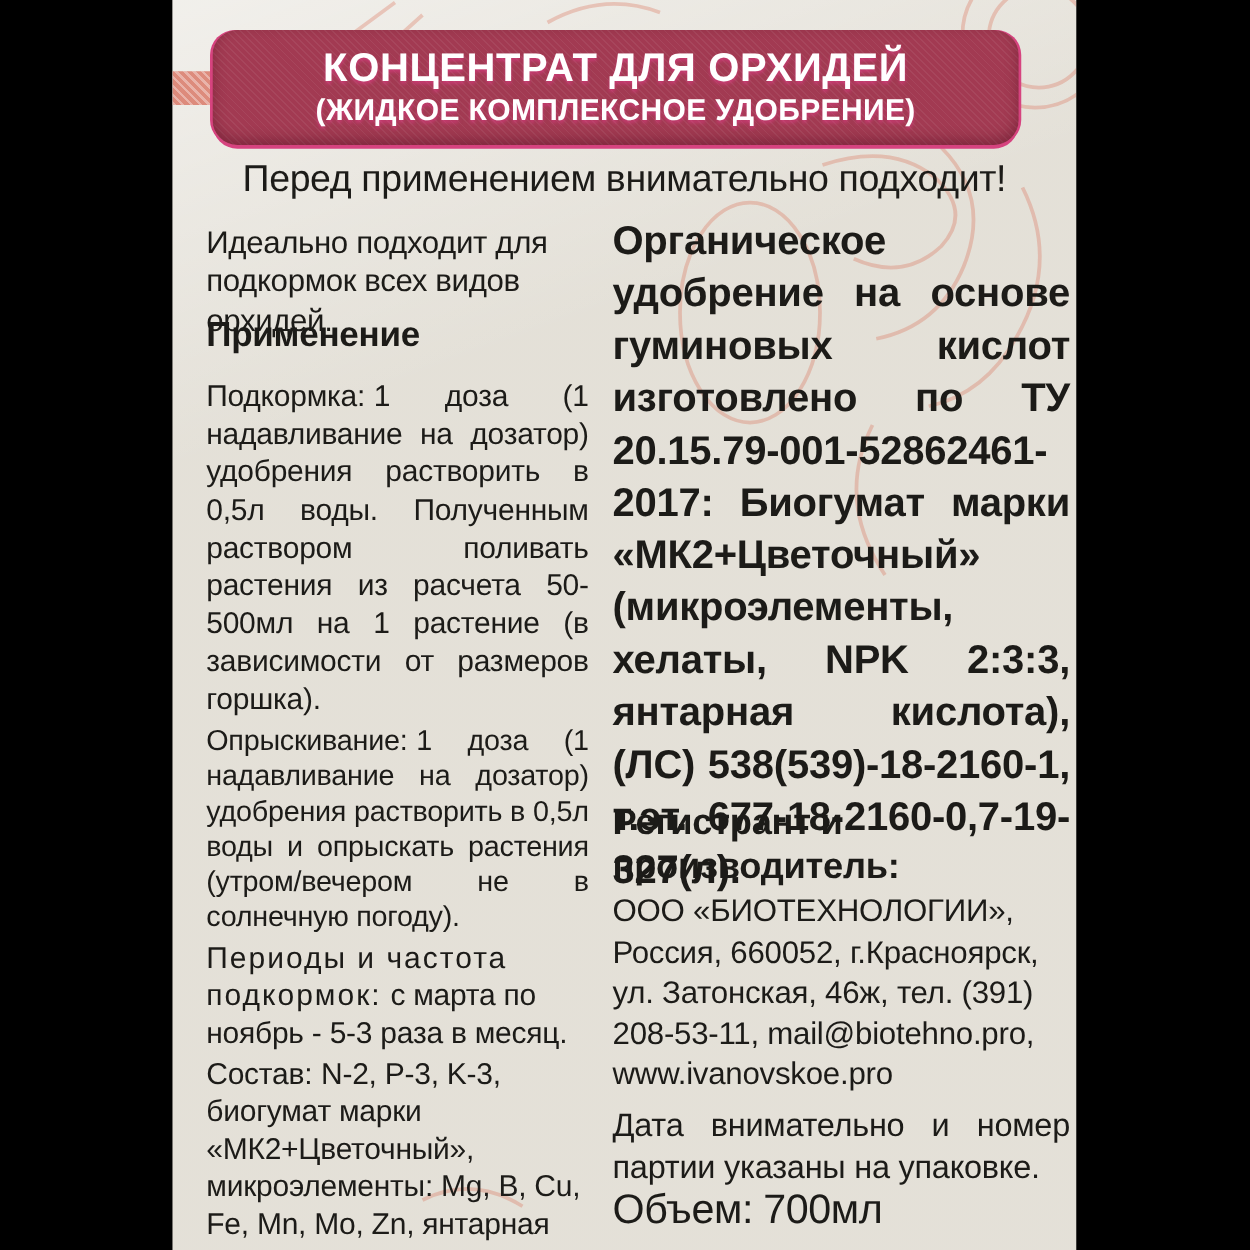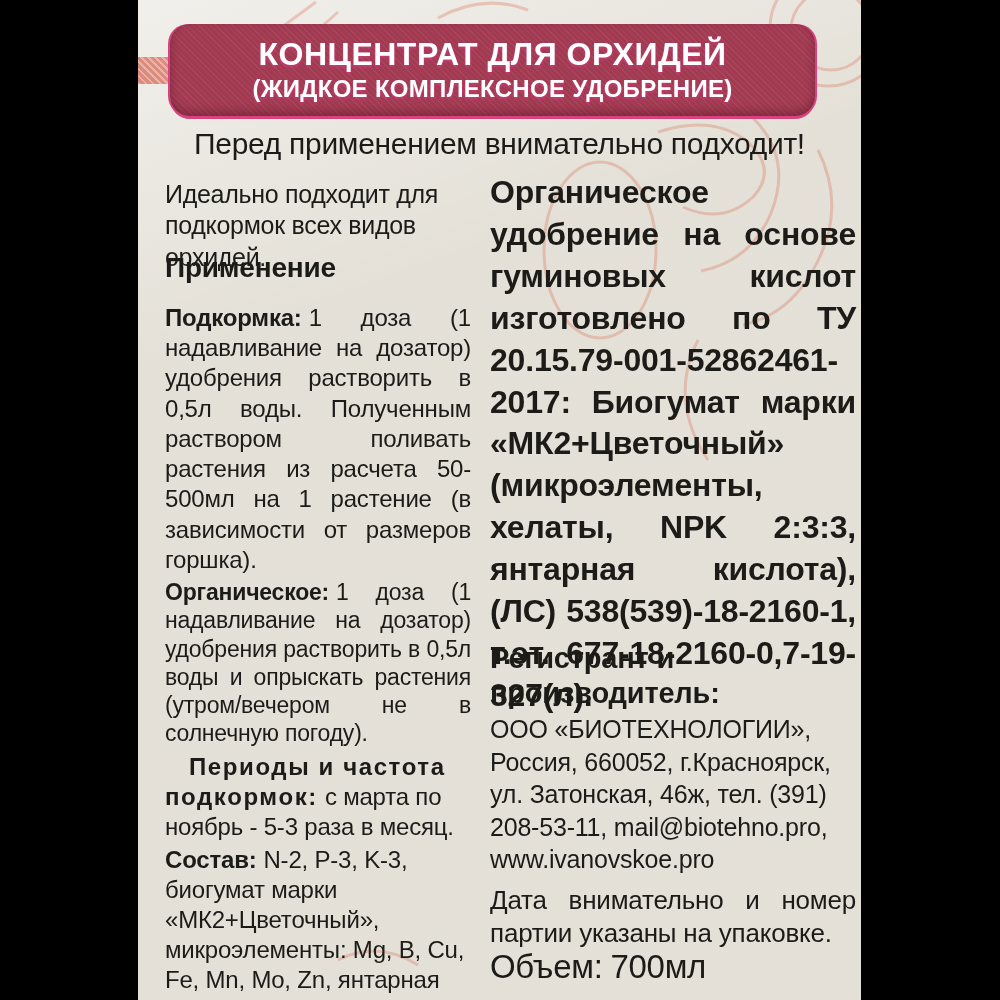--- a/index.html
+++ b/index.html
@@ -57,23 +57,23 @@
     text-align:center;font-size:30px;letter-spacing:-.3px;
   }
   .col-left{position:absolute;left:27px;top:0;width:306px;}
   .col-right{position:absolute;left:352px;top:0;width:366px;}
   .blk{position:absolute;left:0;width:100%;}
   .intro{top:179px;font-size:25px;line-height:1.25;letter-spacing:-.3px;}
   .app-heading{top:252px;font-size:28px;font-weight:bold;letter-spacing:-.2px;}
   .feeding{top:303px;font-size:24px;line-height:1.26;letter-spacing:-.2px;text-align:justify;}
   .spraying{top:578px;font-size:23px;line-height:1.23;letter-spacing:-.2px;text-align:justify;}
   .periods{top:752px;font-size:24px;line-height:1.25;letter-spacing:-.2px;}
-  .periods .lead{letter-spacing:1.6px;margin-left:24px;}
+  .periods .lead{letter-spacing:1.6px;}
   .composition{top:845px;font-size:24px;line-height:1.25;letter-spacing:-.2px;}
-  .lead{font-weight:bold;margin-right:7px;}
+  .lead{font-weight:normal;margin-right:7px;}
   .description{top:172px;font-size:32px;line-height:1.31;letter-spacing:-.2px;text-align:justify;font-weight:bold;}
   .registrant-heading{top:641px;font-size:29px;font-weight:bold;line-height:1.22;letter-spacing:-.2px;}
   .registrant-details{top:713px;font-size:25px;line-height:1.3;letter-spacing:-.2px;}
   .batch-note{top:884px;font-size:26px;line-height:1.25;letter-spacing:-.2px;text-align:justify;}
   .volume{top:948px;font-size:33px;letter-spacing:-.3px;}
   .volume .lead{font-weight:normal;margin-right:8px;}
 </style>
 </head>
 <body>
 
@@ -101,21 +101,21 @@
 
   <div class="warning">Перед применением внимательно подходит!</div>
 
   <div class="col-left">
     <p class="blk intro">Идеально подходит для подкормок всех видов орхидей.</p>
 
     <h3 class="blk app-heading">Применение</h3>
 
     <p class="blk feeding"><span class="lead">Подкормка:</span><span>1 доза (1 надавливание на дозатор) удобрения растворить в 0,5л воды. Полученным раствором поливать растения из расчета 50-500мл на 1 растение (в зависимости от размеров горшка).</span></p>
 
-    <p class="blk spraying"><span class="lead">Органическое:</span><span>1 доза (1 надавливание на дозатор) удобрения растворить в 0,5л воды и опрыскать растения (утром/вечером не в солнечную погоду).</span></p>
+    <p class="blk spraying"><span class="lead">Опрыскивание:</span><span>1 доза (1 надавливание на дозатор) удобрения растворить в 0,5л воды и опрыскать растения (утром/вечером не в солнечную погоду).</span></p>
 
     <p class="blk periods"><span class="lead">Периоды и частота подкормок:</span><span>с марта по ноябрь - 5-3 раза в месяц.</span></p>
 
     <p class="blk composition"><span class="lead">Состав:</span><span>N-2, P-3, K-3, биогумат марки «МК2+Цветочный», микроэлементы: Mg, B, Cu, Fe, Mn, Mo, Zn, янтарная кислота, хелаты.</span></p>
   </div>
 
   <div class="col-right">
     <p class="blk description">Органическое удобрение на основе гуминовых кислот изготовлено по ТУ 20.15.79-001-52862461-2017: Биогумат марки «МК2+Цветочный» (микроэлементы, хелаты, NPK 2:3:3, янтарная кислота), (ЛС) 538(539)-18-2160-1, т.эт. 677-18-2160-0,7-19-327(л).</p>
 
     <h3 class="blk registrant-heading">Регистрант и производитель:</h3>

